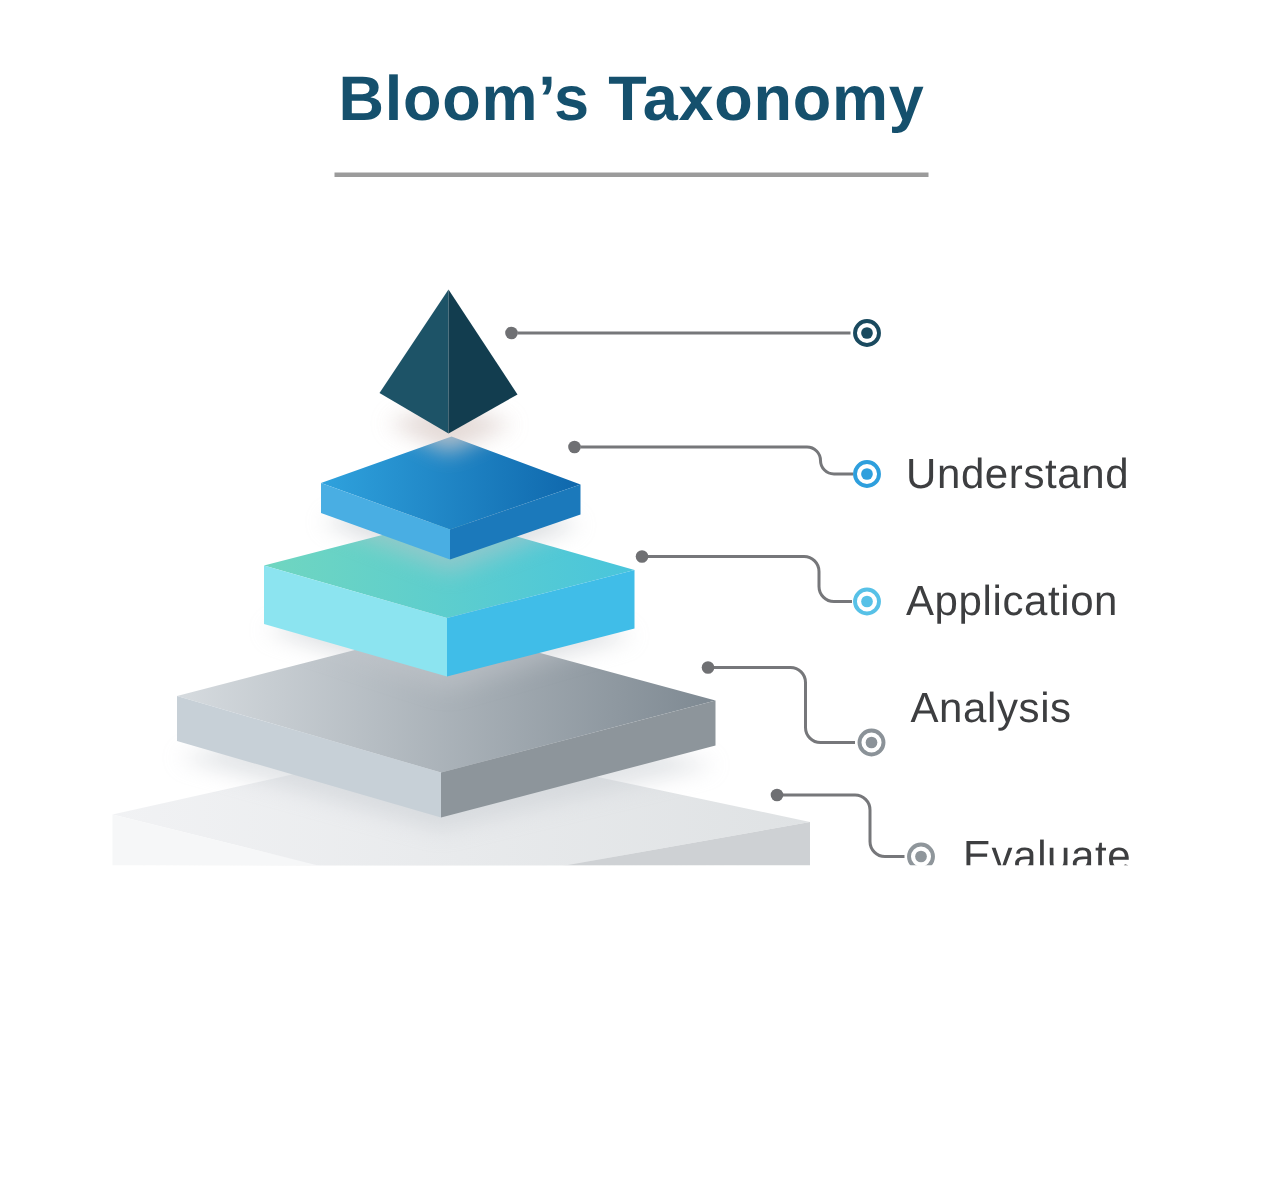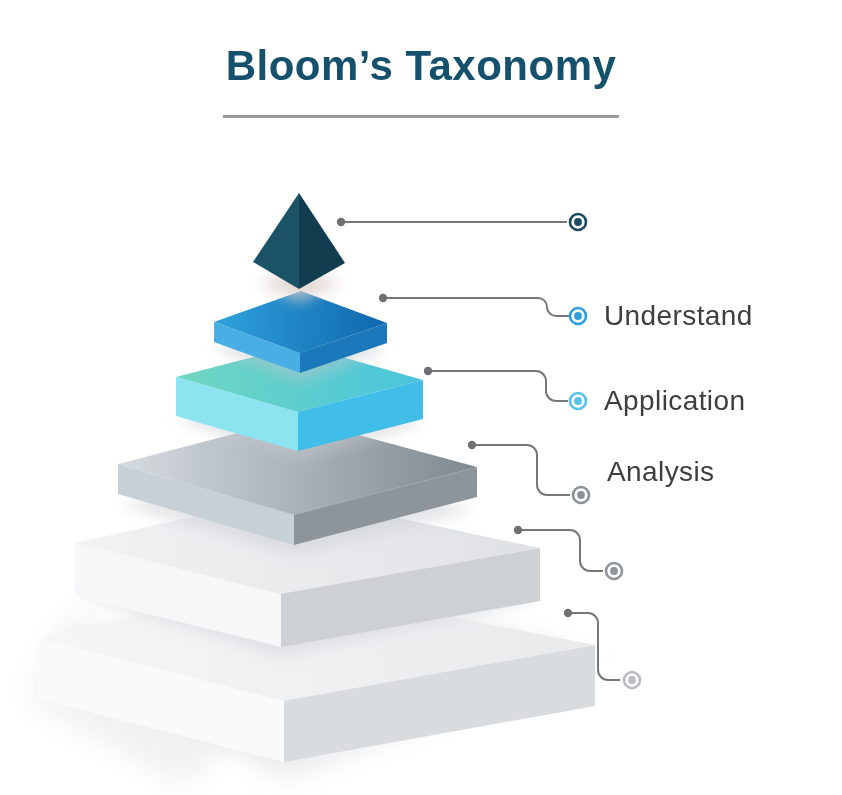--- a/index.html
+++ b/index.html
@@ -1,18 +1,18 @@
 <!DOCTYPE html>
 <html><head>
 <meta charset="utf-8">
 <style>
   html,body{margin:0;padding:0;background:#ffffff;}
   .stage{
     position:relative;
-    width:842px;height:795px;
+    width:842px;height:577px;
     background:#ffffff;
     overflow:hidden;
     font-family:"Liberation Sans", sans-serif;
   }
   .title{
     position:absolute;
     left:0; top:42px; width:842px;
     text-align:center;
     font-size:42px;
     font-weight:700;
@@ -162,14 +162,15 @@
       <g>
         <circle cx="632" cy="680" r="8" fill="#ffffff" stroke-width="2.6" stroke="#b8bcc0"></circle>
         <circle cx="632" cy="680" r="3.9" fill="#b8bcc0"></circle>
       </g>
     </g>
   </svg>
 
   <div class="lvl-label" style="left: 604px; top: 300px; color: rgb(61, 62, 64);">Understand</div>
   <div class="lvl-label" style="left: 604px; top: 385px; color: rgb(61, 62, 64);">Application</div>
   <div class="lvl-label" style="left: 607px; top: 456px; color: rgb(61, 62, 64);">Analysis</div>
+  <div class="lvl-label" style="left: 642px; top: 555px; color: rgb(61, 62, 64);">Evaluate</div>
 
 </div>
 
 </body></html>

